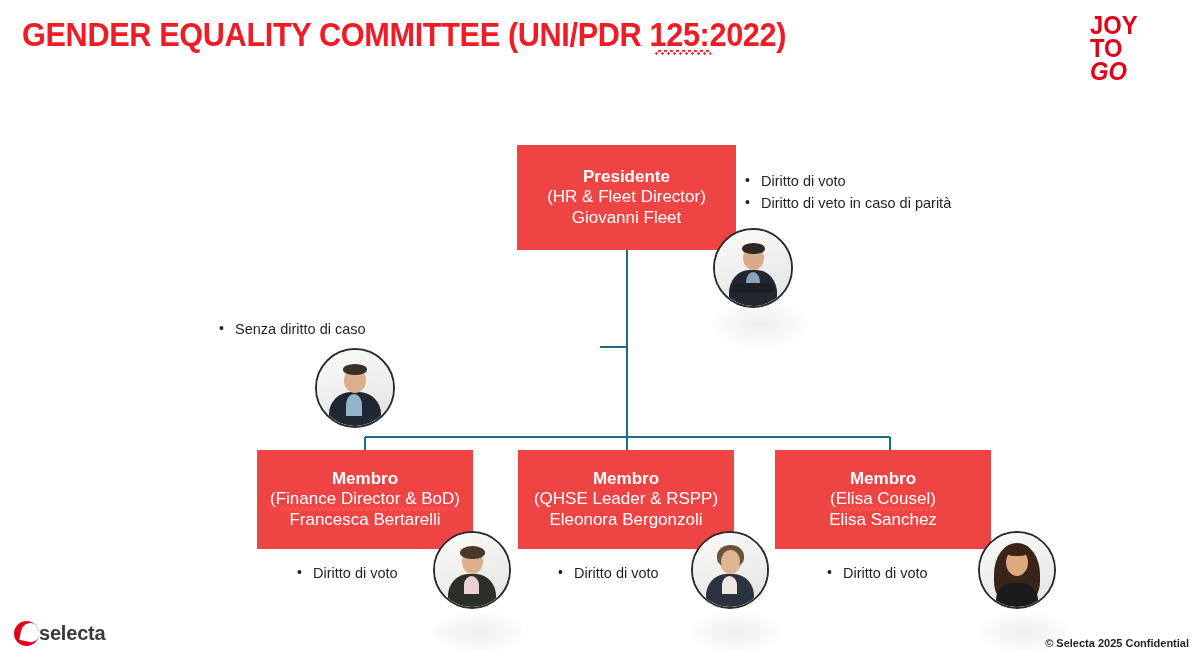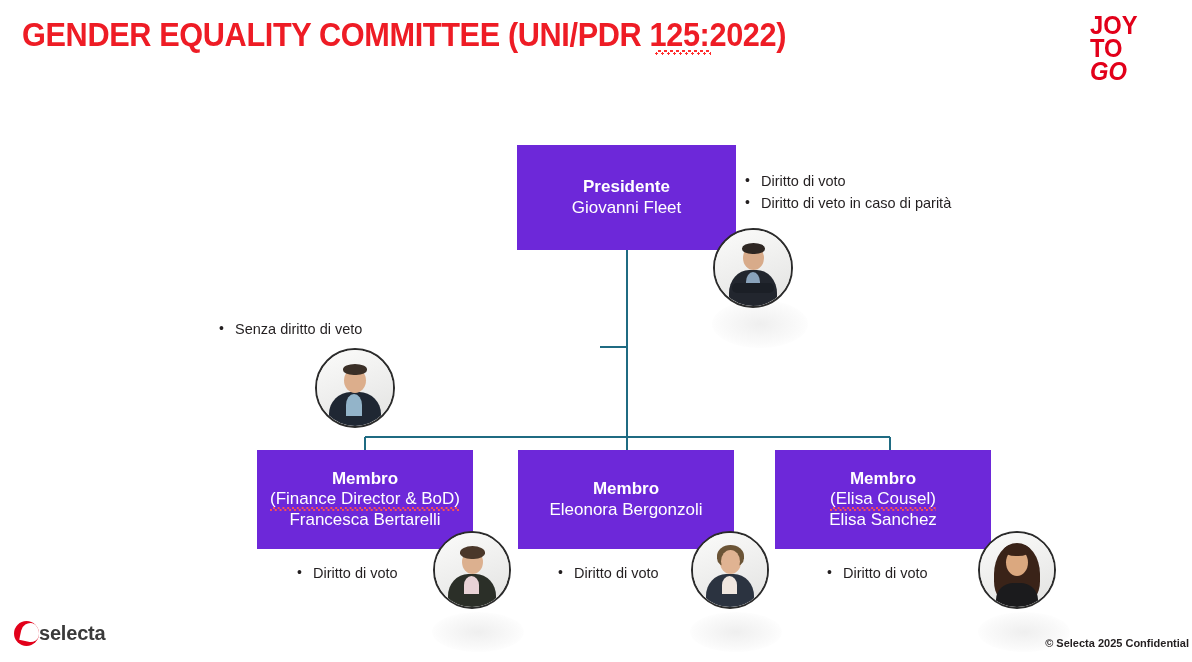--- a/index.html
+++ b/index.html
@@ -69,21 +69,21 @@
   #connector-layer {
     position: absolute;
     left: 0; top: 0;
     width: 1192px; height: 662px;
     pointer-events: none;
   }
 
   
   .node-box {
     position: absolute;
-    background: #6d28d9;
+    background: #ef4444;
     color: #ffffff;
     text-align: center;
     display: flex;
     flex-direction: column;
     justify-content: center;
     align-items: center;
     line-height: 1.18;
     z-index: 3;
   }
   .node-role {
@@ -252,20 +252,21 @@
       <line x1="365" y1="437" x2="890" y2="437"></line>
 
       <line x1="365" y1="437" x2="365" y2="450"></line>
       <line x1="627" y1="437" x2="627" y2="450"></line>
       <line x1="890" y1="437" x2="890" y2="450"></line>
     </g>
   </svg>
 
   <div class="node-box" style="left:517px; top:145px; width:219px; height:105px;">
     <div class="node-role">Presidente</div>
+    <div class="node-dept">(HR &amp; Fleet Director)</div>
     <div class="node-name">Giovanni Fleet</div>
   </div>
 
   <div class="portrait" style="left:713px; top:228px; width:76px; height:76px;">
     <div class="pp">
       <div class="bg"></div>
       <div class="torso" style="left:14px; top:40px; width:48px; height:42px; background:#22262e;"></div>
       <div class="shirt" style="left:31px; top:42px; width:14px; height:20px; background:#8aa3bb;"></div>
       <div class="head" style="left:28px; top:16px; width:21px; height:24px; background:#d8ab8a;"></div>
       <div class="hair" style="left:27px; top:13px; width:23px; height:11px; background:#2e2723;"></div>
@@ -291,21 +292,21 @@
       <div class="torso" style="left:12px; top:42px; width:52px; height:40px; background:#1f2733;"></div>
       <div class="shirt" style="left:29px; top:44px; width:16px; height:22px; background:#93b4c9;"></div>
       <div class="head" style="left:27px; top:18px; width:22px; height:25px; background:#dcae8c;"></div>
       <div class="hair" style="left:26px; top:14px; width:24px; height:11px; background:#3a2f27;"></div>
     </div>
   </div>
 
   <div class="note-group" style="left:219px; top:318px;">
     <div class="note-line">
       <span class="dot">•</span>
-      <span>Senza diritto di veto</span>
+      <span>Senza diritto di caso</span>
     </div>
   </div>
 
   <div class="node-box" style="left:257px; top:450px; width:216px; height:99px;">
     <div class="node-role">Membro</div>
     <div class="node-dept">
       <span class="typo-squiggle">(Finance Director &amp; BoD)</span>
     </div>
     <div class="node-name">Francesca Bertarelli</div>
   </div>
@@ -322,20 +323,21 @@
 
   <div class="note-group" style="left:297px; top:562px;">
     <div class="note-line">
       <span class="dot">•</span>
       <span>Diritto di voto</span>
     </div>
   </div>
 
   <div class="node-box" style="left:518px; top:450px; width:216px; height:99px;">
     <div class="node-role">Membro</div>
+    <div class="node-dept">(QHSE Leader &amp; RSPP)</div>
     <div class="node-name">Eleonora Bergonzoli</div>
   </div>
 
   <div class="portrait" style="left:691px; top:531px; width:74px; height:74px;">
     <div class="pp">
       <div class="bg"></div>
       <div class="torso" style="left:13px; top:41px; width:48px; height:40px; background:#2b3340;"></div>
       <div class="shirt" style="left:29px; top:43px; width:15px; height:18px; background:#efe6df;"></div>
       <div class="head" style="left:27px; top:17px; width:21px; height:24px; background:#e0b392;"></div>
       <div class="hair" style="left:24px; top:12px; width:27px; height:22px; background:#6b5436; border-radius:50% 50% 40% 40%;"></div>

